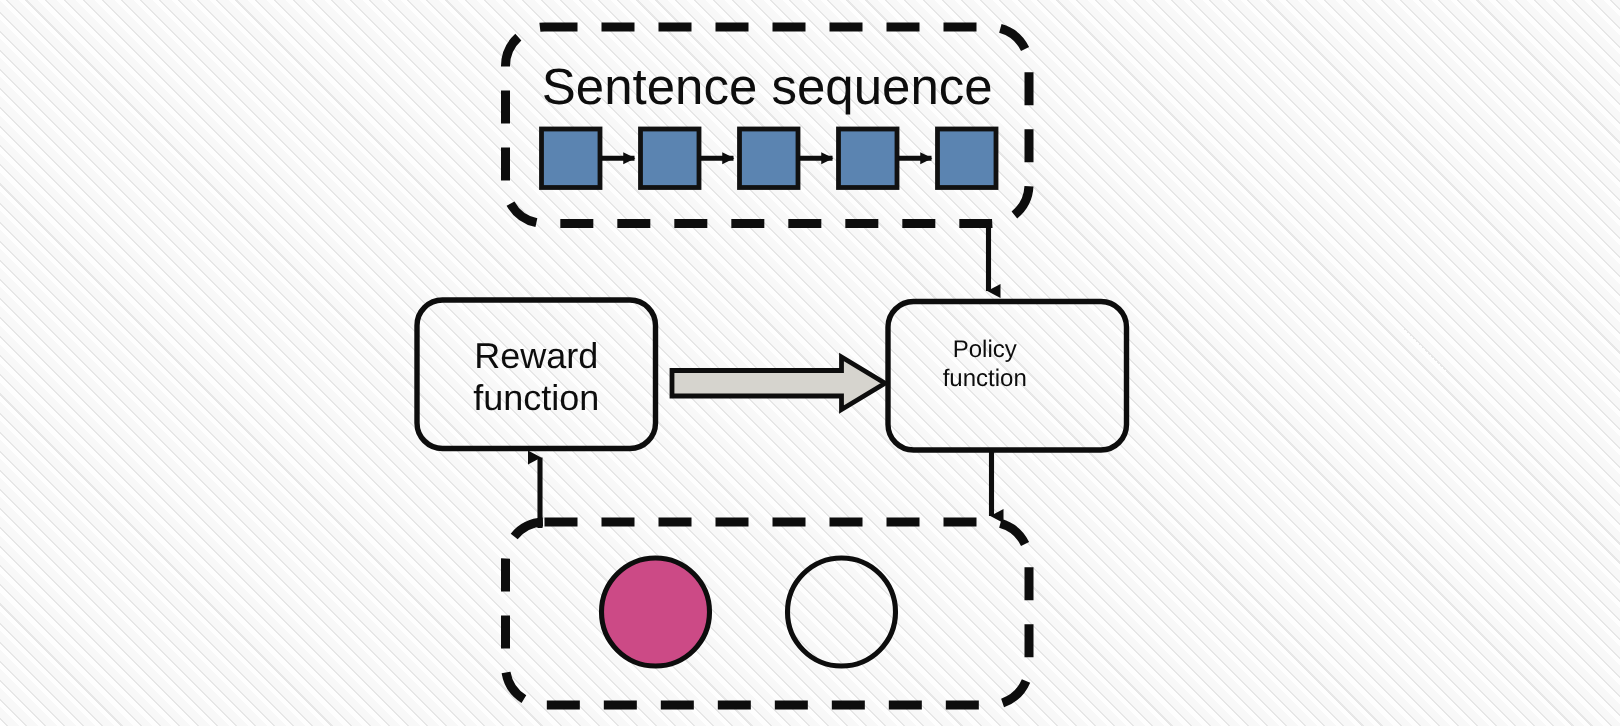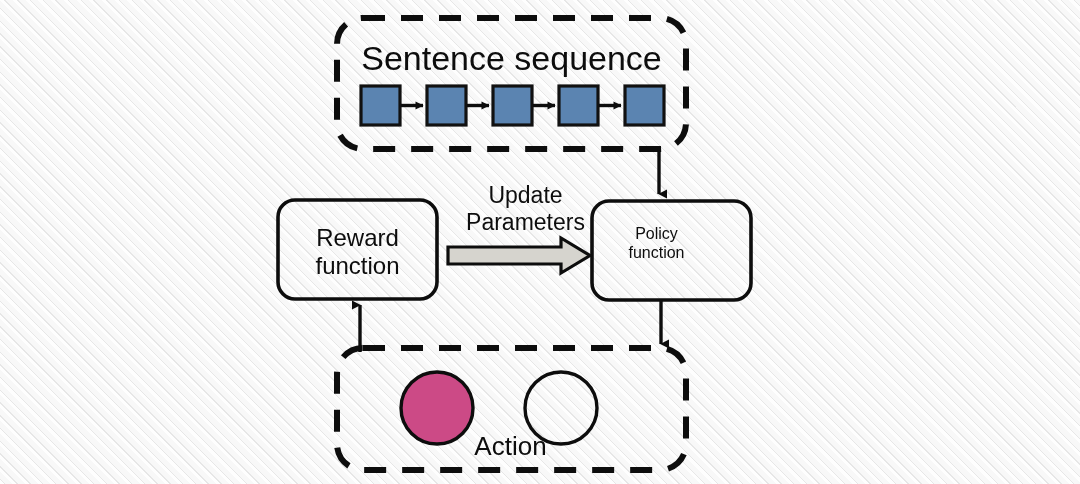--- a/index.html
+++ b/index.html
@@ -124,17 +124,15 @@
     <circle cx="561" cy="408" r="36" fill="none" stroke="#0d0d0d" stroke-width="3.4"></circle>
 
   </svg>
 
   <div class="dg-label" id="label-sentence-sequence">Sentence sequence</div>
 
   <div class="dg-label" id="label-reward"><span>Reward</span><br><span>function</span></div>
 
   <div class="dg-label" id="label-policy"><span>Policy</span><br><span>function</span></div>
 
-  <div class="dg-label" id="label-update"><span>Update</span><br><span>Parameters</span></div>
 
-  <div class="dg-label" id="label-action">Action</div>
 
 </div>
 
 </body></html>

